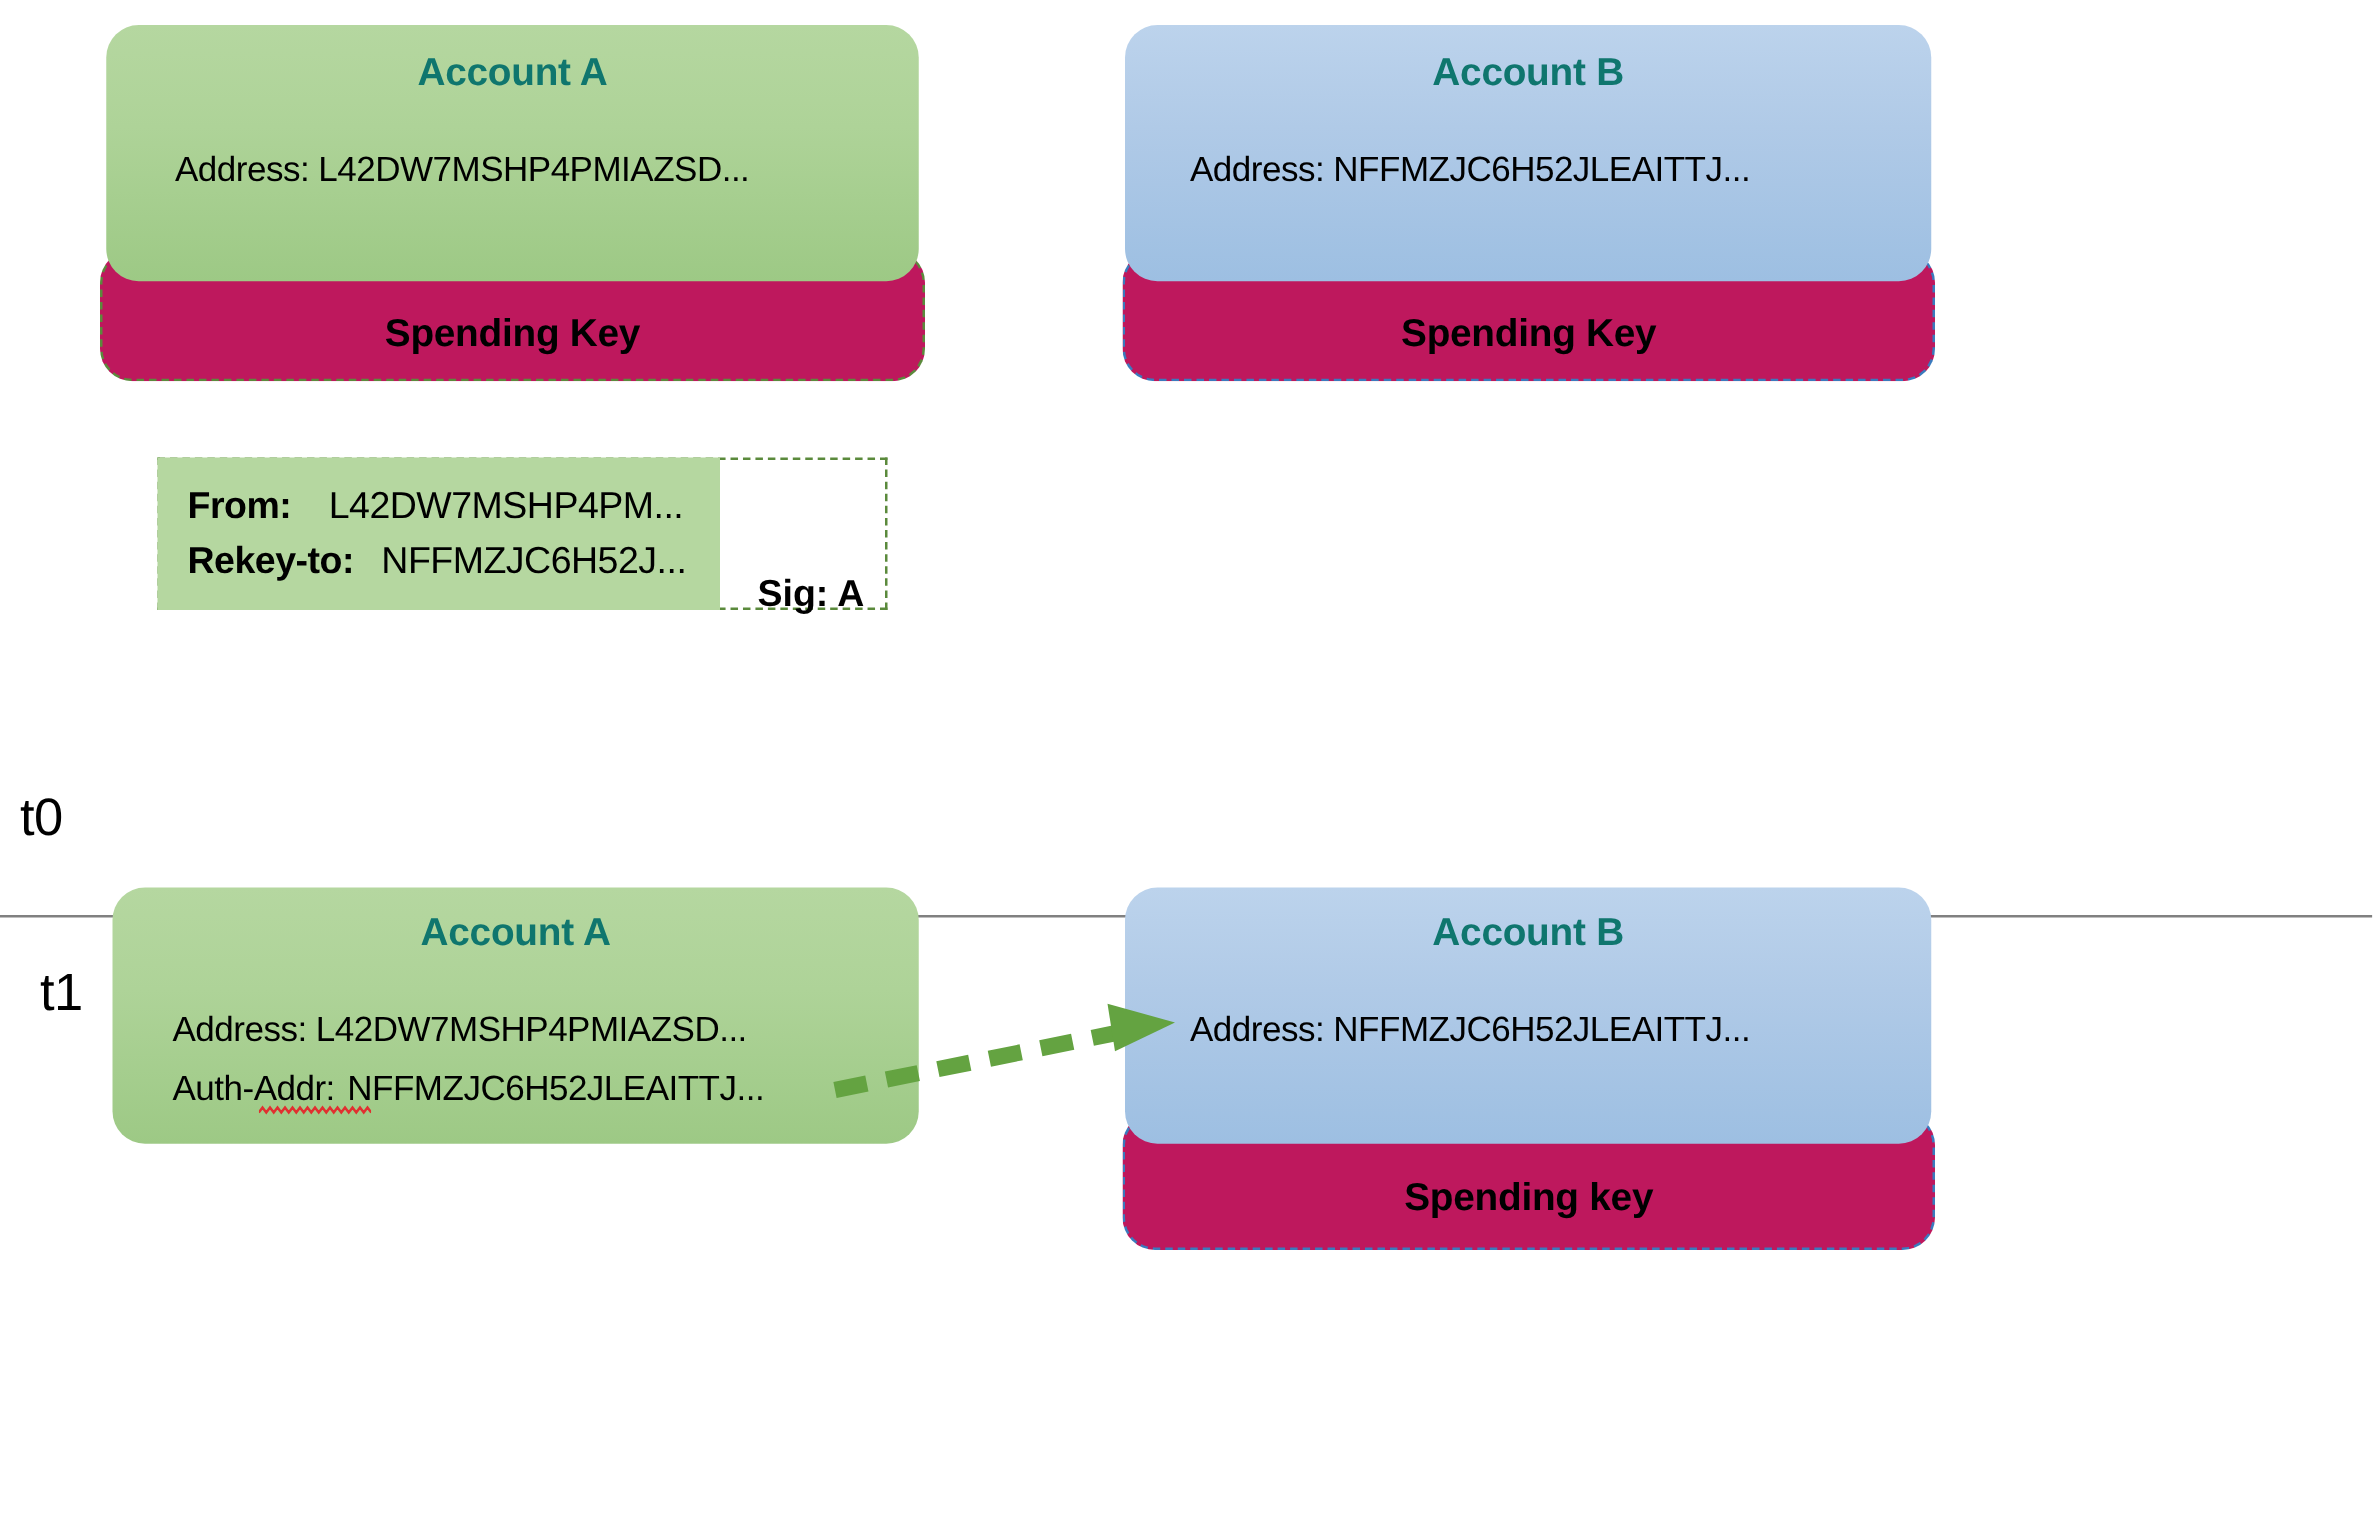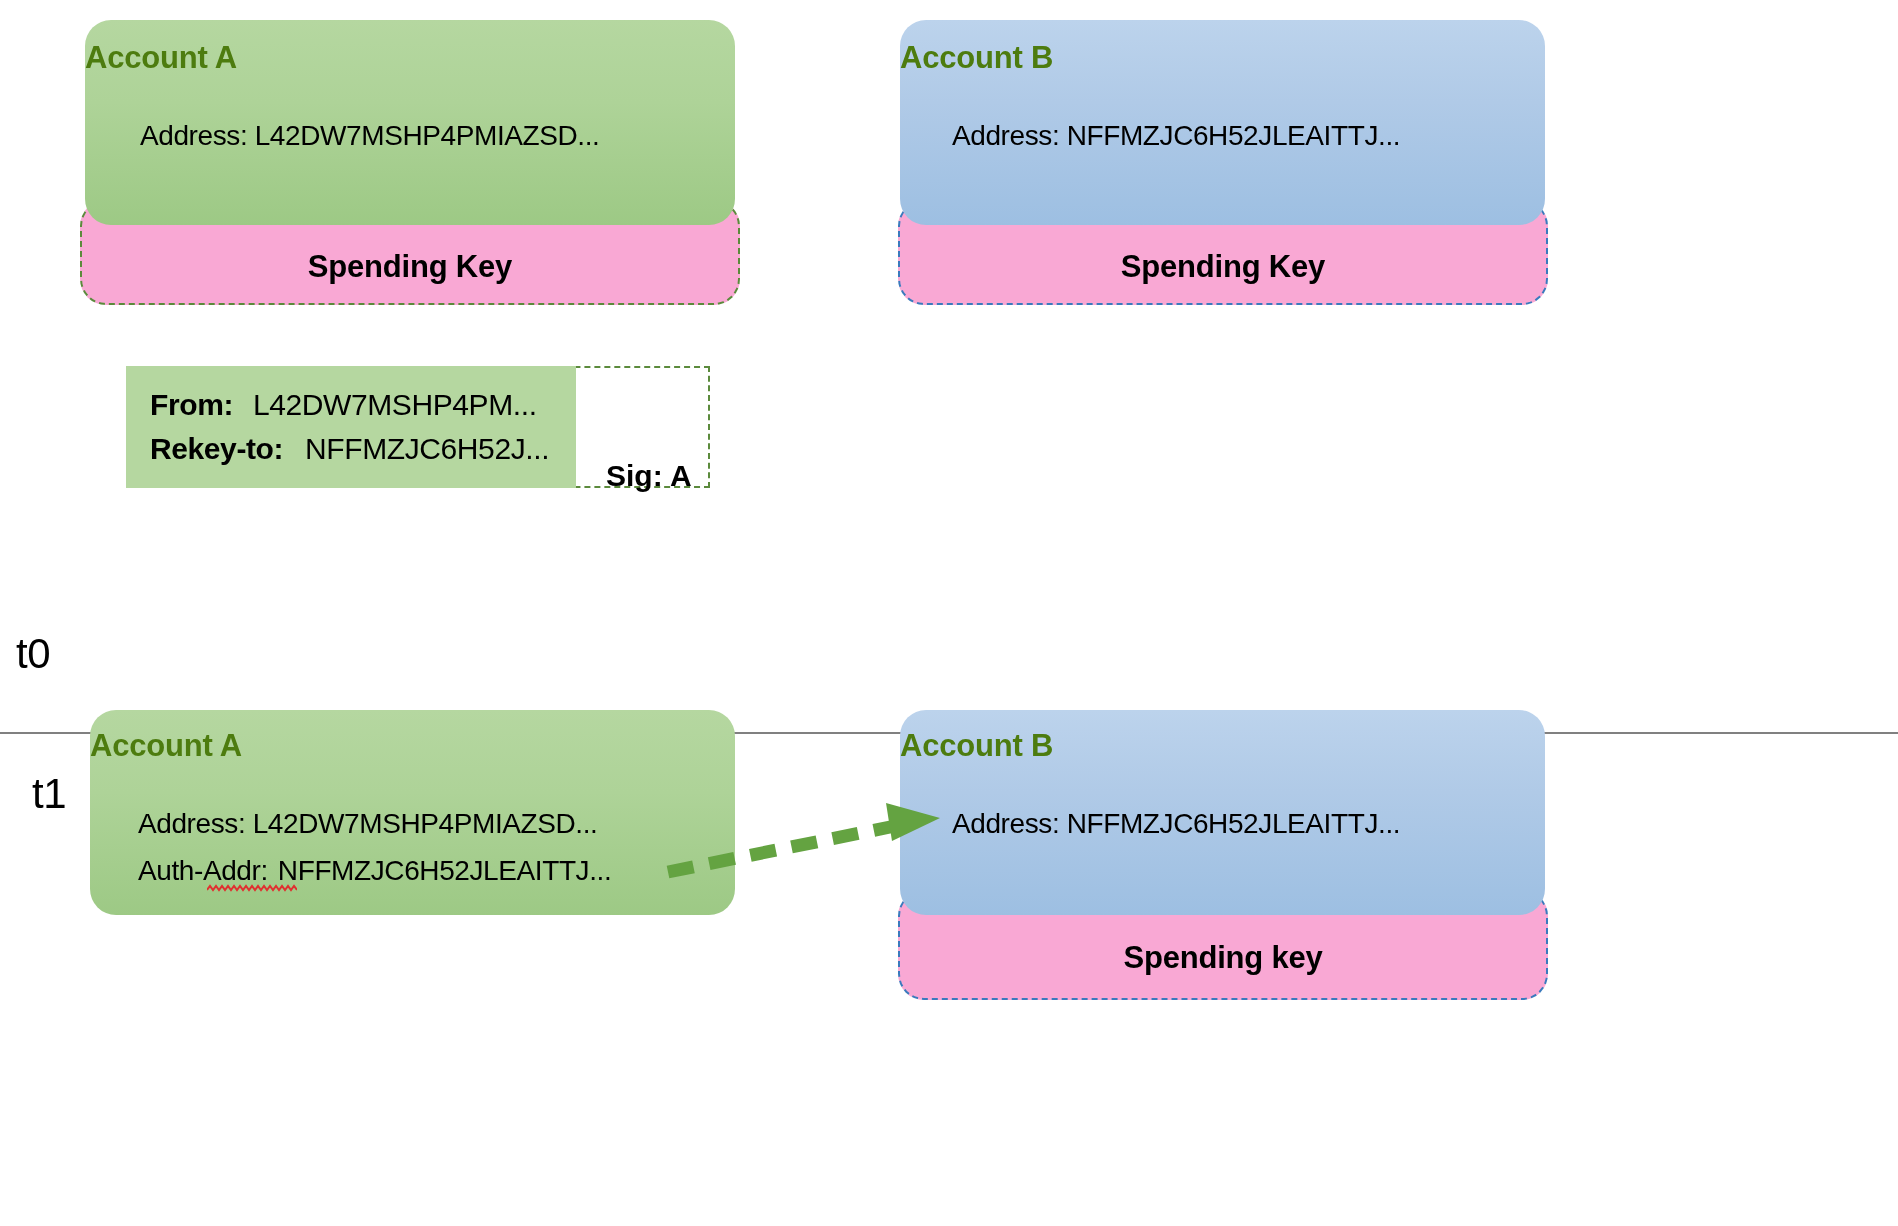--- a/index.html
+++ b/index.html
@@ -17,21 +17,21 @@
     height: 1226px;
     background: #ffffff;
     overflow: hidden;
   }
 
   
   .abs { position: absolute; box-sizing: border-box; }
 
   
   .keybox {
-    background: #f9a8d4;
+    background: #be185d;
     border-radius: 26px;
   }
   .keybox.green  { border: 2.5px dashed #5b8a3c; }
   .keybox.blue   { border: 2.5px dashed #3a7abd; }
   .keybox-label {
     position: absolute;
     left: 0; right: 0;
     text-align: center;
     font-weight: bold;
     color: #000000;
@@ -46,24 +46,24 @@
   }
   .card.green {
     background: linear-gradient(180deg, #b5d7a0 0%, #aed398 40%, #9dc985 100%);
   }
   .card.blue {
     background: linear-gradient(180deg, #bcd3ec 0%, #b0cae7 40%, #9dbfe2 100%);
   }
   .card-title {
     position: absolute;
     left: 0; right: 0;
-    text-align: left;
+    text-align: center;
     font-weight: bold;
     font-size: 31px;
-    color: #4d7c0f;
+    color: #0f766e;
     letter-spacing: -0.2px;
   }
   .card-line {
     position: absolute;
     font-size: 28px;
     color: #000000;
     white-space: nowrap;
     letter-spacing: -0.4px;
   }
 
@@ -136,21 +136,21 @@
   </div>
 
   <div class="abs card blue" style="left:900px; top:20px; width:645px; height:205px;"></div>
   <div class="card-title" style="left:900px; top:40px; width:645px;">Account B</div>
   <div class="card-line" style="left:952px; top:120px;">Address: NFFMZJC6H52JLEAITTJ...</div>
 
   <div class="abs tx-outer" style="left:126px; top:366px; width:584px; height:122px;">
     <div class="tx-fill" style="left:-2px; top:-2px; width:450px; height:122px;"></div>
     <div class="tx-row" style="left:22px; top:20px;">
       <b>From:</b>
-      <span style="margin-left:12px;">L42DW7MSHP4PM...</span>
+      <span style="margin-left:22px;">L42DW7MSHP4PM...</span>
     </div>
     <div class="tx-row" style="left:22px; top:64px;">
       <b>Rekey-to:</b>
       <span style="margin-left:14px;margin-top:43px;">NFFMZJC6H52J...</span>
     </div>
     <div class="tx-sig" style="left:478px; top:43px;margin-top:48px;">Sig: A</div>
   </div>
 
   <div class="tlabel" style="left:16px; top:630px;">t0</div>
 

